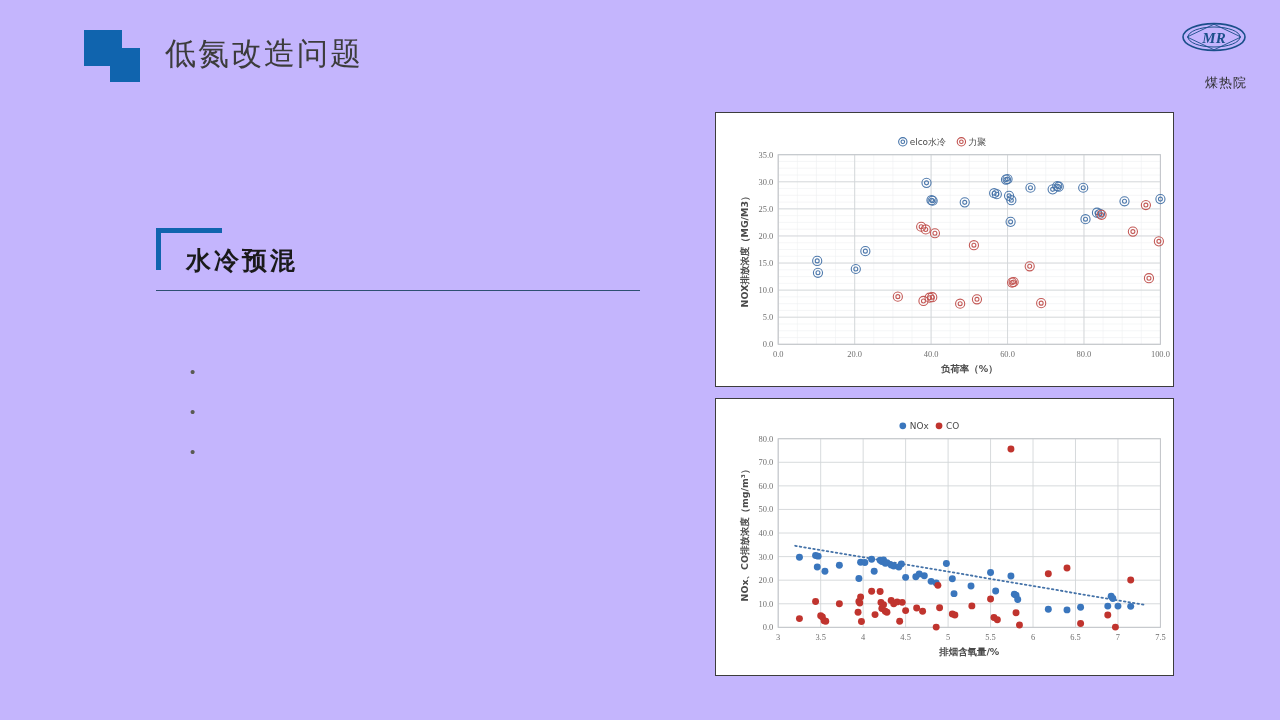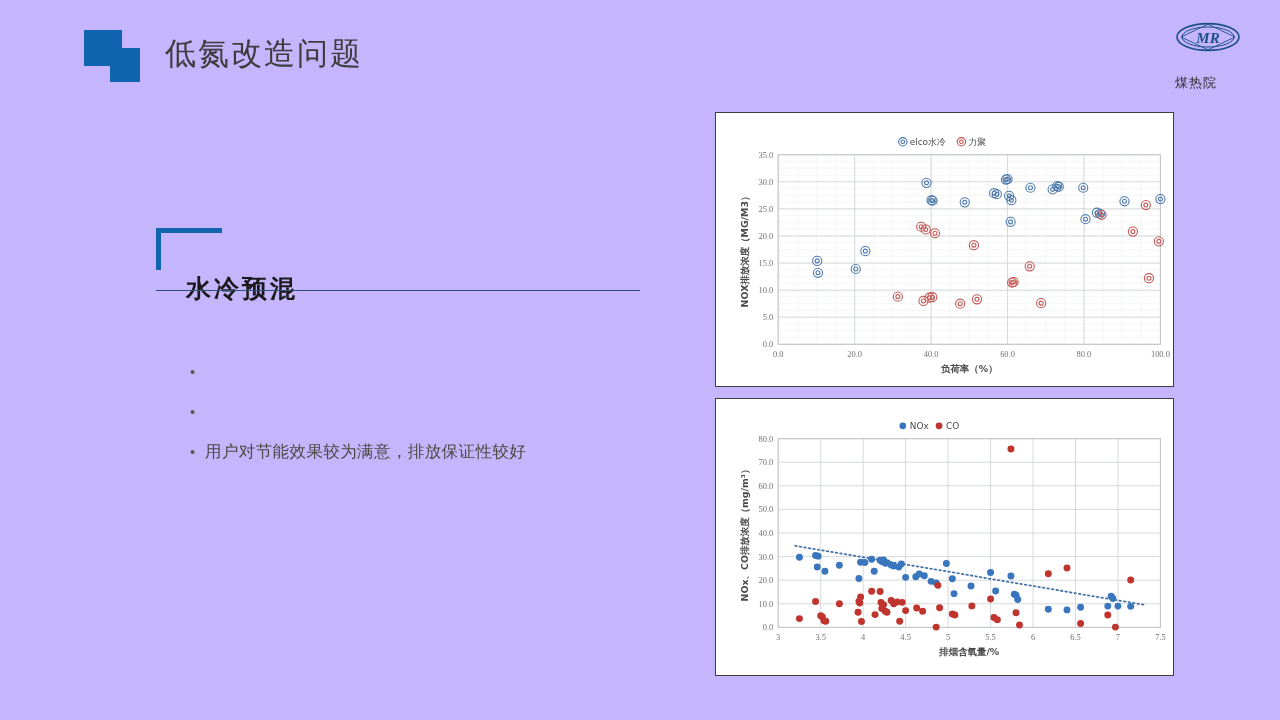--- a/index.html
+++ b/index.html
@@ -15,37 +15,36 @@
   .hdr-mark { position: absolute; left: 84px; top: 30px; width: 56px; height: 52px; }
   .hdr-mark .sq-a { position: absolute; left: 0; top: 0; width: 38px; height: 36px; background: #1064ae; }
   .hdr-mark .sq-b { position: absolute; left: 26px; top: 18px; width: 30px; height: 34px; background: #1064ae; }
   .hdr-title {
     position: absolute; left: 165px; top: 33px;
     font-size: 31px; color: #3c3c3c; letter-spacing: 2px;
     font-family: "DejaVu Sans", "Liberation Sans", sans-serif;
   }
 
   
-  .logo { position: absolute; left: 1175px; top: 22px; width: 72px; height: 62px; text-align: left; }
+  .logo { position: absolute; left: 1175px; top: 22px; width: 72px; height: 62px; text-align: right; }
   .logo .oval { width: 66px; height: 30px; margin: 0 auto; }
   .logo .cname {
     font-size: 13px; color: #2b2b2b; letter-spacing: 1px; margin-top: 18px;
     font-family: "DejaVu Sans", "Liberation Sans", sans-serif;
   }
 
   
   .sec { position: absolute; left: 156px; top: 228px; width: 484px; }
   .sec-bracket { position: absolute; left: 0; top: 0; width: 66px; height: 42px; }
   .sec-bracket .bh { position: absolute; left: 0; top: 0; width: 66px; height: 5px; background: #1064ae; }
   .sec-bracket .bv { position: absolute; left: 0; top: 0; width: 5px; height: 42px; background: #1064ae; }
   .sec-title {
     position: absolute; left: 30px; top: 16px;
     font-size: 25px; font-weight: bold; color: #1a1a1a; letter-spacing: 3px;
     font-family: "DejaVu Sans", "Liberation Sans", sans-serif;
-    margin-top: 28px;
   }
   .sec-rule { position: absolute; left: 0; top: 62px; width: 484px; height: 1px; background: #2e4f72; }
 
   
   .bullets { position: absolute; left: 190px; top: 360px; width: 470px; }
   .blt { display: flex; align-items: flex-start; margin-bottom: 17px; }
   .blt-dot { color: #5a5a52; font-size: 15px; line-height: 23px; width: 15px; flex: none; }
   .blt-txt {
     font-size: 16.5px; color: #4a4a42; line-height: 23px; letter-spacing: 0.4px;
     font-family: "DejaVu Sans", "Liberation Sans", sans-serif;
@@ -90,21 +89,20 @@
 
   <div class="bullets">
     <div class="blt">
       <span class="blt-dot">•</span>
     </div>
     <div class="blt">
       <span class="blt-dot">•</span>
     </div>
     <div class="blt">
       <span class="blt-dot">•</span>
-      <span class="blt-txt">用户对节能效果较为满意，排放保证性较好</span>
     </div>
   </div>
 
   <div class="panel" id="panel-top">
     <svg id="svg-top" viewBox="0 0 459 275">
         <g>
           <rect x="62" y="42" width="385" height="191" fill="#ffffff"></rect>
           <line x1="62" y1="42" x2="62" y2="233" stroke="#eef0f2" stroke-width="0.6"></line>
           <line x1="81.25" y1="42" x2="81.25" y2="233" stroke="#eef0f2" stroke-width="0.6"></line>
           <line x1="100.5" y1="42" x2="100.5" y2="233" stroke="#eef0f2" stroke-width="0.6"></line>

